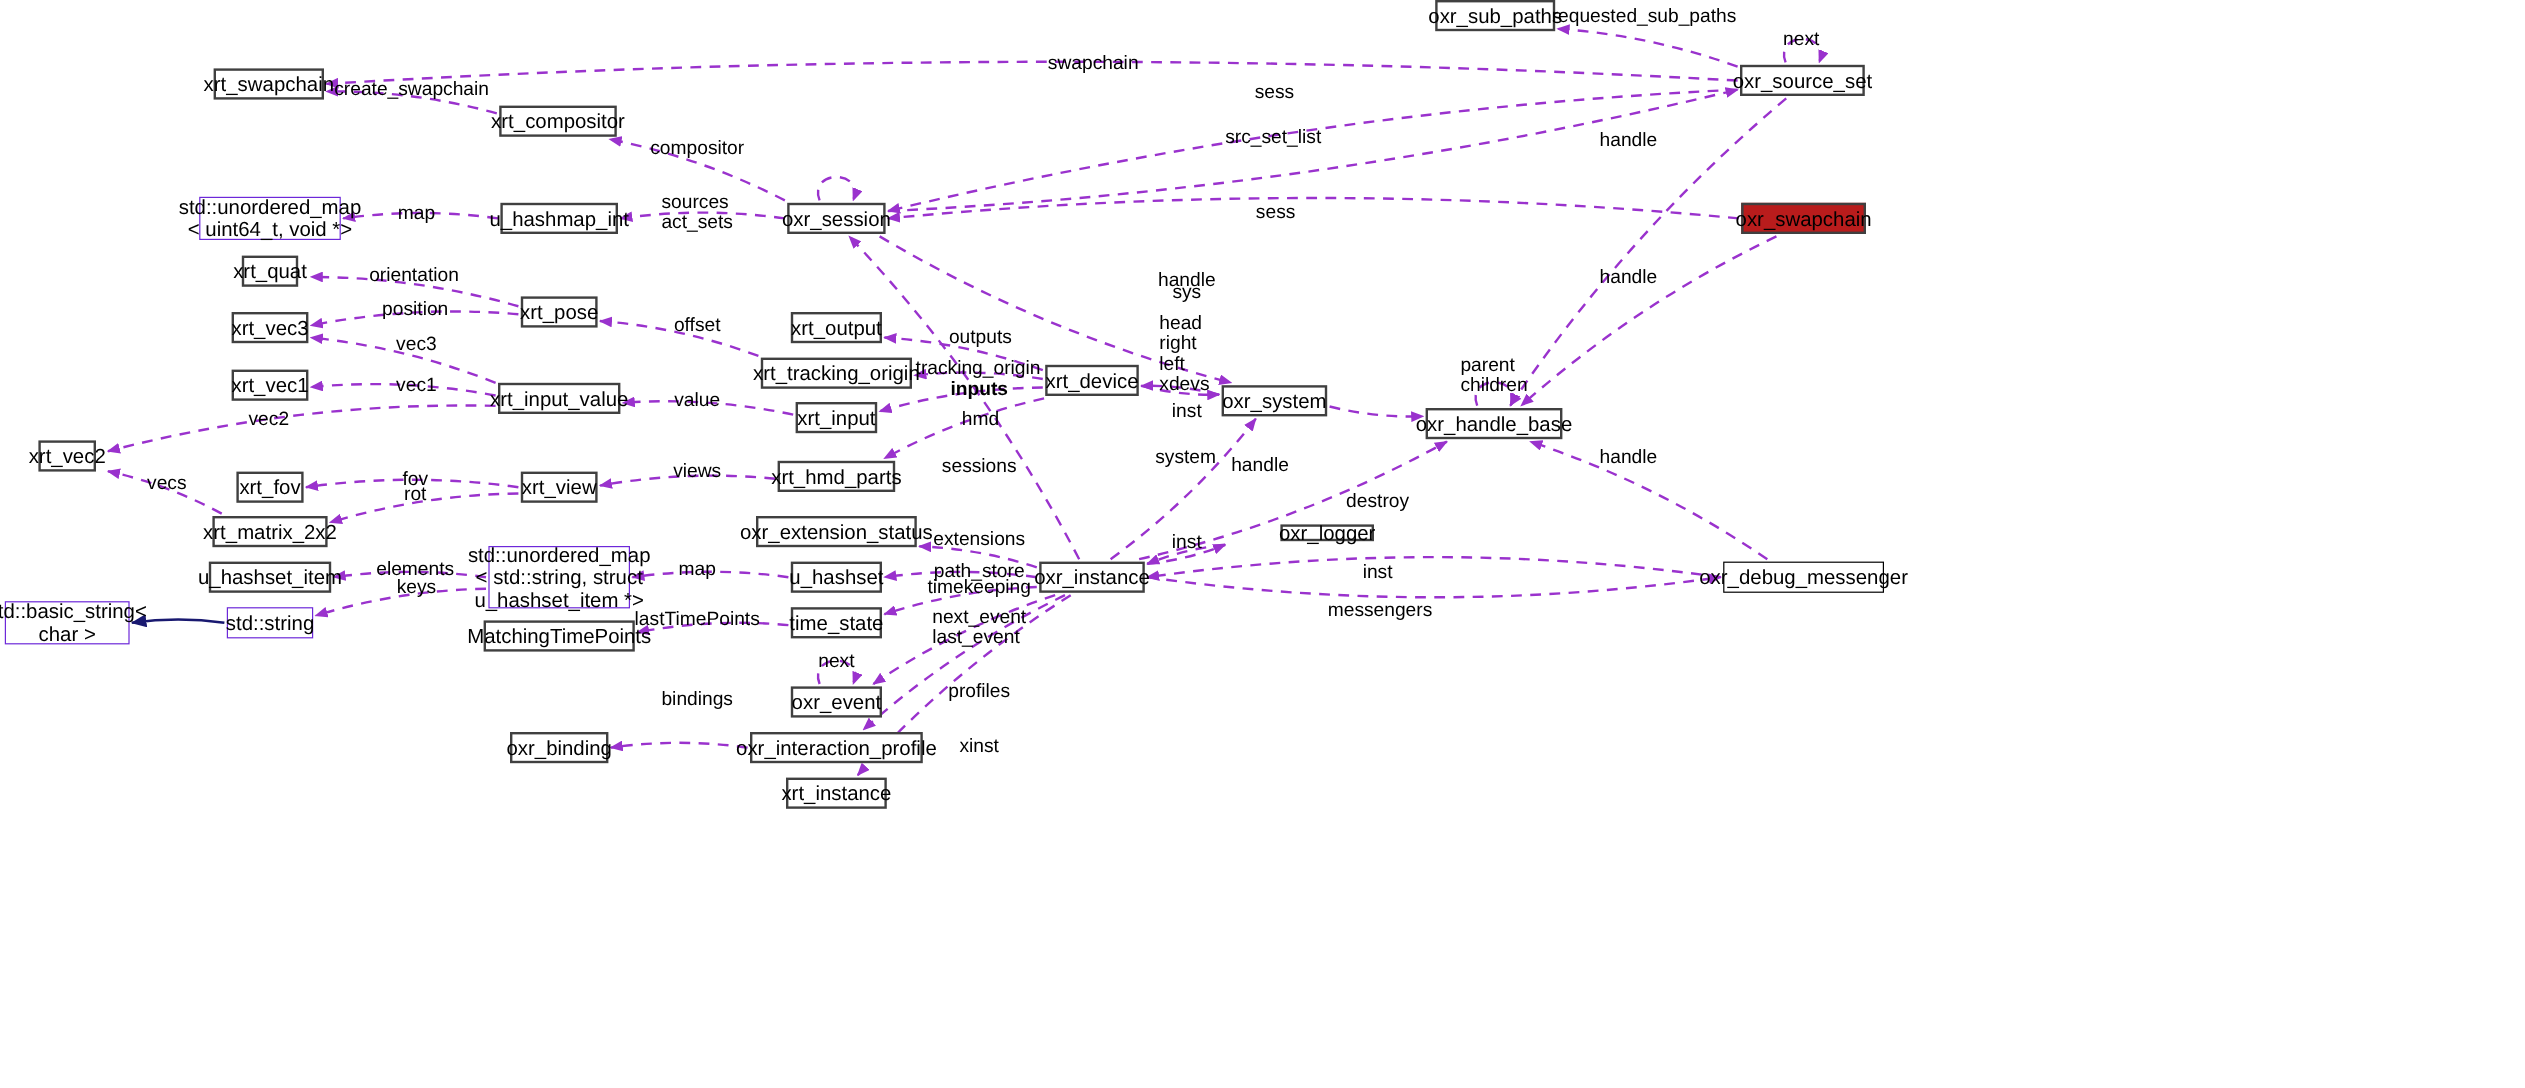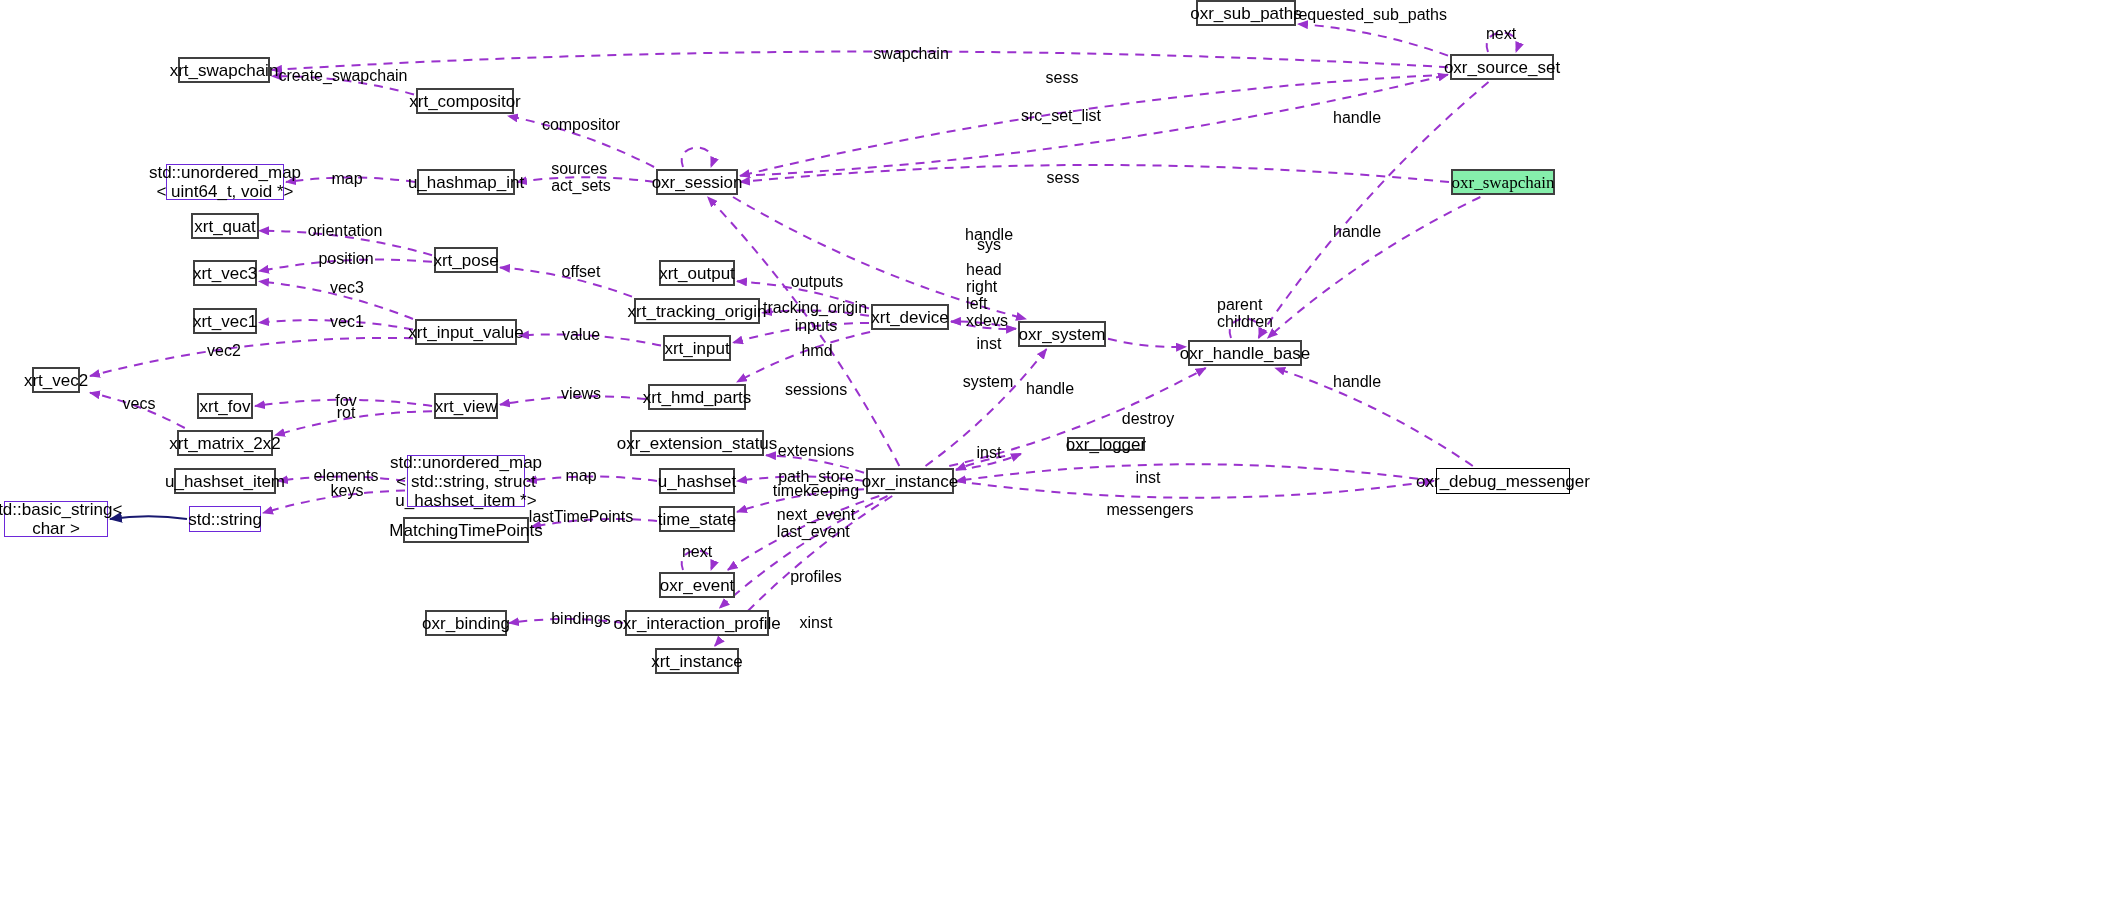--- a/index.html
+++ b/index.html
@@ -41,23 +41,22 @@
     transform: translate(-50%, -50%);
     padding: 2px 7px;
   }
   .node.thick {
     border: 2px solid #404040;
   }
   .node.light {
     border: 1px solid #6d28d9;
   }
   .node.highlight {
-    background: #86efac;
+    background: #b91c1c;
     border: 2px solid #404040;
-    font-family: Liberation Serif, serif;
   }
   .edge-label {
     position: absolute;
     font-size: 16px;
     line-height: 17px;
     color: #000000;
     white-space: pre;
     transform: translate(-50%, -50%);
     background: transparent;
   }
@@ -134,21 +133,21 @@
       </g>
   </svg>
 
   <div id="nodes">
       <div class="node thick" style="left: 224px; top: 70px; width: 92px; height: 26px;">xrt_swapchain</div>
       <div class="node thick" style="left: 465px; top: 101px; width: 98px; height: 26px;">xrt_compositor</div>
       <div class="node light" style="left: 225px; top: 182px; width: 118px; height: 36px;">std::unordered_map
 &lt; uint64_t, void *&gt;</div>
       <div class="node thick" style="left: 466px; top: 182px; width: 98px; height: 26px;">u_hashmap_int</div>
       <div class="node thick" style="left: 697px; top: 182px; width: 82px; height: 26px;">oxr_session</div>
-      <div class="node thick" style="left: 225px; top: 226px; width: 68px; height: 26px;">xrt_quat</div>
+      <div class="node thick" style="left: 225px; top: 226px; width: 47px; height: 26px;">xrt_quat</div>
       <div class="node thick" style="left: 225px; top: 273px; width: 64px; height: 26px;">xrt_vec3</div>
       <div class="node thick" style="left: 466px; top: 260px; width: 64px; height: 26px;">xrt_pose</div>
       <div class="node thick" style="left: 697px; top: 273px; width: 76px; height: 26px;">xrt_output</div>
       <div class="node thick" style="left: 225px; top: 321px; width: 64px; height: 26px;">xrt_vec1</div>
       <div class="node thick" style="left: 697px; top: 311px; width: 126px; height: 26px;">xrt_tracking_origin</div>
       <div class="node thick" style="left: 910px; top: 317px; width: 78px; height: 26px;">xrt_device</div>
       <div class="node thick" style="left: 1062px; top: 334px; width: 88px; height: 26px;">oxr_system</div>
       <div class="node thick" style="left: 1245px; top: 353px; width: 114px; height: 26px;">oxr_handle_base</div>
       <div class="node thick" style="left: 466px; top: 332px; width: 102px; height: 26px;">xrt_input_value</div>
       <div class="node thick" style="left: 697px; top: 348px; width: 68px; height: 26px;">xrt_input</div>
@@ -201,21 +200,21 @@
       <div class="edge-label" style="left: 817px; top: 281px;">outputs</div>
       <div class="edge-label" style="left: 347px; top: 287px;">vec3</div>
       <div class="edge-label" style="left: 987px; top: 295px;">head
 right
 left
 xdevs</div>
       <div class="edge-label" style="left: 815px; top: 307px;">tracking_origin</div>
       <div class="edge-label" style="left: 1245px; top: 313px;">parent
 children</div>
       <div class="edge-label" style="left: 347px; top: 321px;">vec1</div>
-      <div class="edge-label" style="left: 816px; top: 325px;">inputs</div>
+      <div class="edge-label" style="left: 816px; top: 325px; font-weight: bold;">inputs</div>
       <div class="edge-label" style="left: 581px; top: 334px;">value</div>
       <div class="edge-label" style="left: 989px; top: 343px;">inst</div>
       <div class="edge-label" style="left: 224px; top: 350px;">vec2</div>
       <div class="edge-label" style="left: 817px; top: 350px;">hmd</div>
       <div class="edge-label" style="left: 988px; top: 381px;">system</div>
       <div class="edge-label" style="left: 1357px; top: 381px;">handle</div>
       <div class="edge-label" style="left: 1050px; top: 388px;">handle</div>
       <div class="edge-label" style="left: 346px; top: 400px;">fov</div>
       <div class="edge-label" style="left: 581px; top: 393px;">views</div>
       <div class="edge-label" style="left: 139px; top: 403px;">vecs</div>
@@ -229,17 +228,17 @@
       <div class="edge-label" style="left: 816px; top: 476px;">path_store</div>
       <div class="edge-label" style="left: 1148px; top: 477px;">inst</div>
       <div class="edge-label" style="left: 347px; top: 490px;">keys</div>
       <div class="edge-label" style="left: 816px; top: 490px;">timekeeping</div>
       <div class="edge-label" style="left: 581px; top: 516px;">lastTimePoints</div>
       <div class="edge-label" style="left: 816px; top: 523px;">next_event
 last_event</div>
       <div class="edge-label" style="left: 1150px; top: 509px;">messengers</div>
       <div class="edge-label" style="left: 697px; top: 551px;">next</div>
       <div class="edge-label" style="left: 816px; top: 576px;">profiles</div>
-      <div class="edge-label" style="left: 581px; top: 618px;">bindings</div>
+      <div class="edge-label" style="left: 581px; top: 583px;">bindings</div>
       <div class="edge-label" style="left: 816px; top: 622px;">xinst</div>
     </div>
 
 </div>
 
 </body></html>

